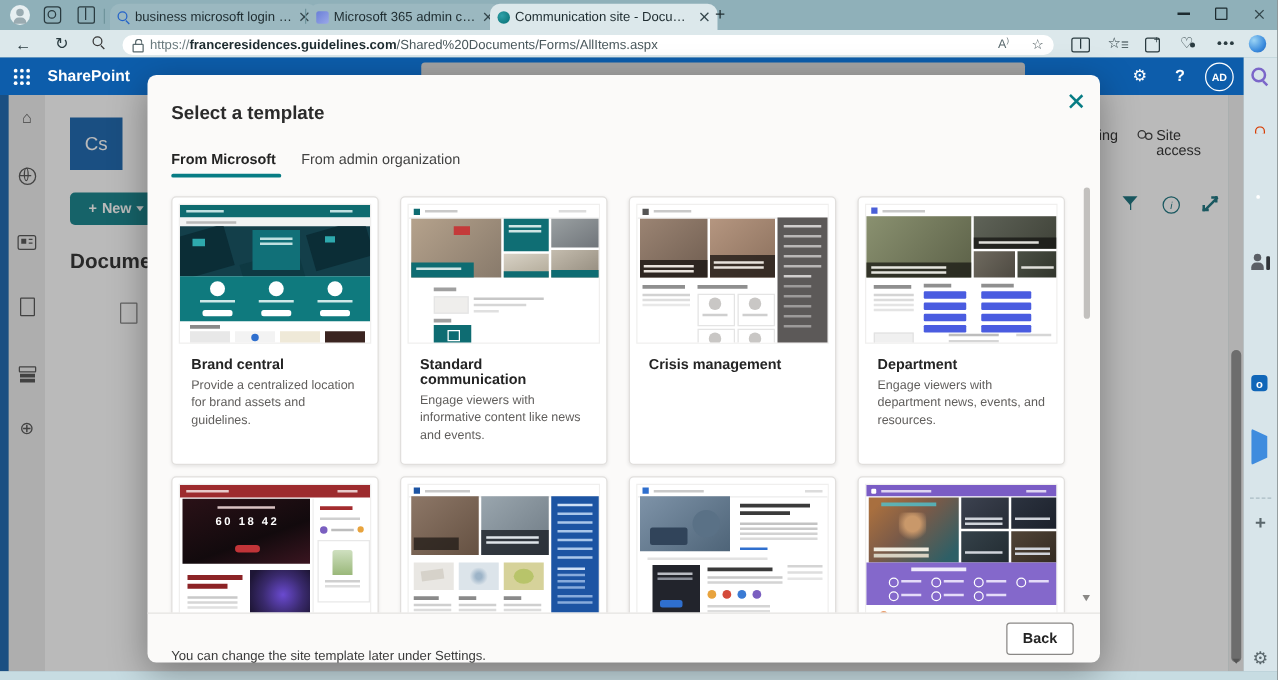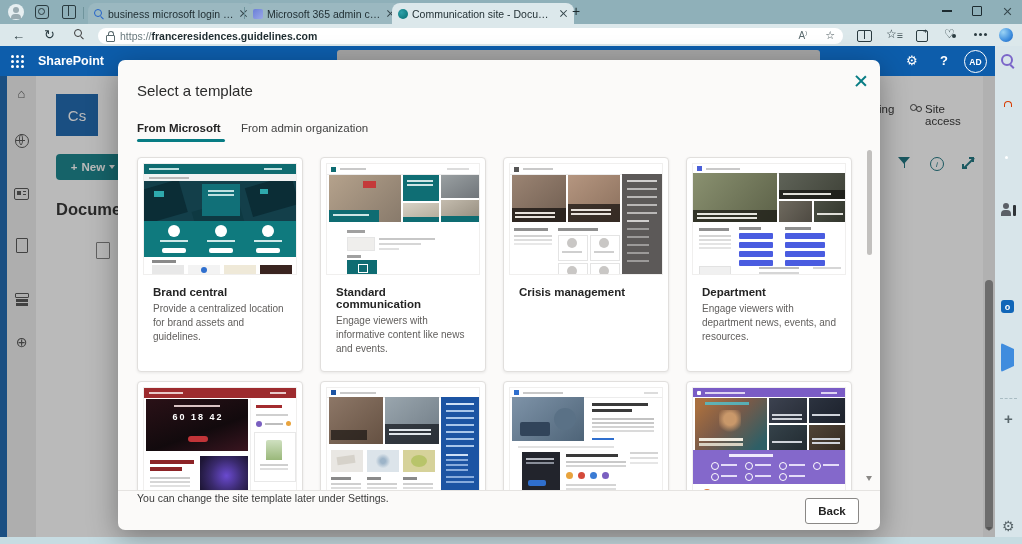--- a/index.html
+++ b/index.html
@@ -92,37 +92,37 @@
   .sbdiv{left:5px;width:17px;border-top:1px dashed #a9bcc3;position:absolute;}
   .plus{color:#5a676c;font-size:15px;font-weight:bold;}
   .gear{color:#5a676c;font-size:14px;}
   .bottomstrip{left:0;top:537px;width:1022px;height:7px;background:#C7DCE2;z-index:6;}
   
   .modal{left:118px;top:60px;width:762px;height:470px;background:#FBFAF9;border-radius:7px;
     box-shadow:0 8px 30px rgba(0,0,0,0.35);z-index:10;}
   .mclose{left:735px;top:13px;width:16px;height:16px;position:absolute;}
   .mclose:before,.mclose:after{content:"";position:absolute;left:7px;top:1px;width:1.6px;height:14px;background:var(--teal);}
   .mclose:before{transform:rotate(45deg);} .mclose:after{transform:rotate(-45deg);}
-  .mtitle{left:19px;top:22px;font-size:15px;font-weight:normal;color:#2b2b2b;position:absolute;}
+  .mtitle{left:19px;top:22px;font-size:15px;font-weight:bold;color:#2b2b2b;position:absolute;}
   .mtab{top:62px;font-size:11.5px;color:#424242;position:absolute;}
   .mtab.active{font-weight:bold;color:#242424;text-align:right;}
   .mtabline{left:19px;top:79px;width:88px;height:3px;background:var(--teal);border-radius:2px;position:absolute;}
   .mscroll{left:0;top:90px;width:748px;height:340px;overflow:hidden;position:absolute;padding-left:19px;box-sizing:border-box;}
   .cardsrow{display:flex;gap:17px;}
   .cardsrow.r1{margin-top:7px;margin-bottom:9px;}
   .card{width:166px;height:215px;background:#fff;border:1px solid #E1DFDD;border-radius:4px;
     box-shadow:0 1px 3px rgba(0,0,0,0.08);box-sizing:border-box;padding:5px;flex:0 0 auto;}
   .thumb{position:relative;width:154px;height:112px;overflow:hidden;background:#fff;border:1px solid #f0efee;box-sizing:border-box;}
   .card-title{margin:11px 10px 0 10px;font-size:11.5px;font-weight:bold;color:#242424;}
   .card-desc{margin:4px 10px 0 10px;font-size:10px;color:#605E5C;line-height:1.4;}
   .mbar{left:748px;top:90px;width:7px;height:340px;position:absolute;}
   .mbar .mth{position:absolute;left:1px;top:0;width:5px;height:105px;background:#c2c0be;border-radius:3px;}
   .mbar .arr{position:absolute;left:0;top:326px;width:0;height:0;border-left:3.5px solid transparent;border-right:3.5px solid transparent;border-top:5px solid #8a8886;}
   .mfooter{left:0;top:430px;width:762px;height:40px;border-top:1px solid #E5E3E1;position:absolute;}
-  .mnote{left:19px;top:1px;font-size:10.5px;color:#3b3b3b;position:absolute;}
+  .mnote{left:19px;top:28px;font-size:10.5px;color:#3b3b3b;position:absolute;}
   .backbtn{left:687px;top:7px;width:52px;height:24px;background:#fff;border:1px solid #8A8886;border-radius:3px;
     font-size:11.5px;font-weight:bold;color:#242424;display:flex;align-items:center;justify-content:center;position:absolute;}
   .countdown{position:absolute;left:18px;top:24px;width:72px;text-align:center;color:#fff;
     font-size:9px;font-weight:bold;letter-spacing:2px;}
 </style>
 </head>
 <body>
 
 <div class="screen">
 
@@ -169,20 +169,21 @@
   </div>
 
   <div class="b addrbar">
     <div class="b ico" style="left:12px;top:5px;font-size:13px;">←</div>
     <div class="b ico" style="left:44px;top:4px;font-size:13px;">↻</div>
     <div class="b" style="left:74px;top:5px;"><span class="mag" style="filter:grayscale(1) brightness(0.6);"></span></div>
     <div class="b urlpill">
       <span class="lock"></span>
       <span style="color:#6a7a7e;">https://</span>
         <span style="color:#1f2d31;font-weight:bold;">franceresidences.guidelines.com</span>
+        <span>/Shared%20Documents/Forms/AllItems.aspx</span>
       <span style="flex:1;"></span>
       <span class="aicon">A<sup style="font-size:6px;">)</sup></span>
       <span style="width:18px;"></span>
       <span style="font-size:11px;color:#4a585c;">☆</span>
     </div>
     <div class="b" style="left:857px;top:6px;width:13px;height:10px;border:1.3px solid #2a3b40;border-radius:2px;">
       <div style="position:absolute;left:5.5px;top:0;width:1.2px;height:8px;background:#2a3b40;"></div>
     </div>
     <div class="b ico" style="left:886px;top:4px;">☆<span style="font-size:7px;letter-spacing:-1px;">☰</span></div>
     <div class="b" style="left:916px;top:6px;width:10px;height:10px;border:1.3px solid #2a3b40;border-radius:2px;">

